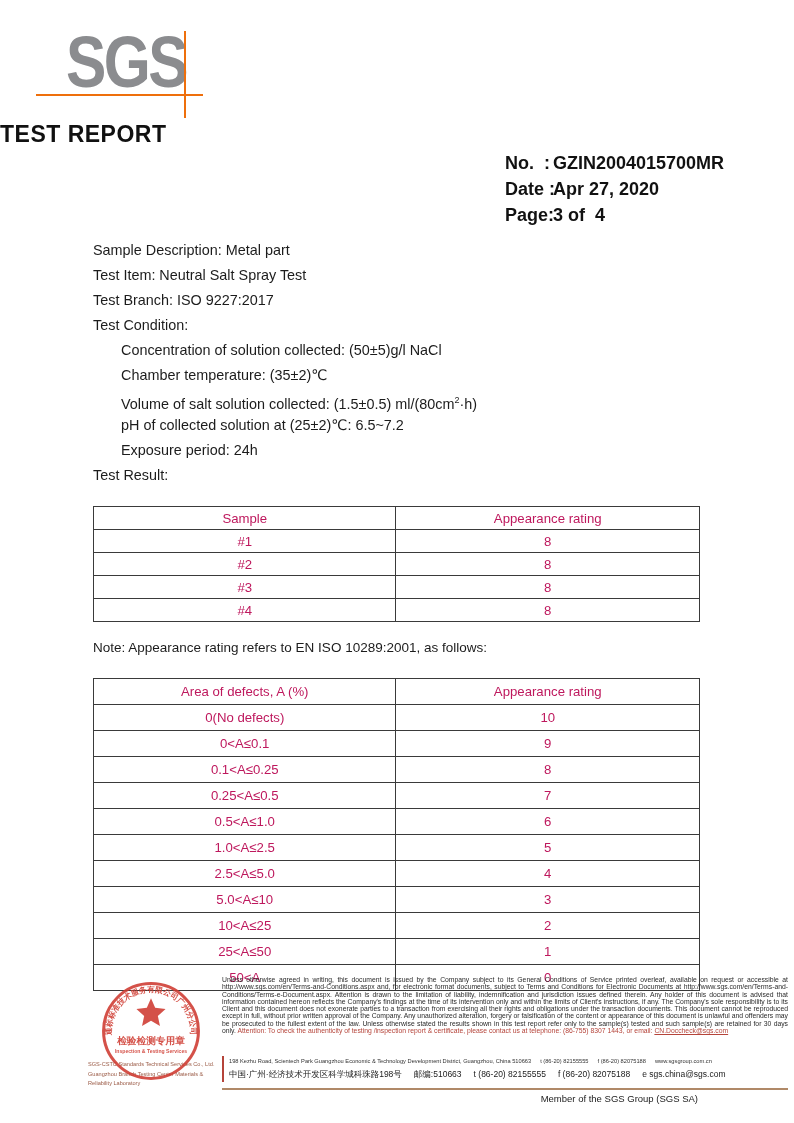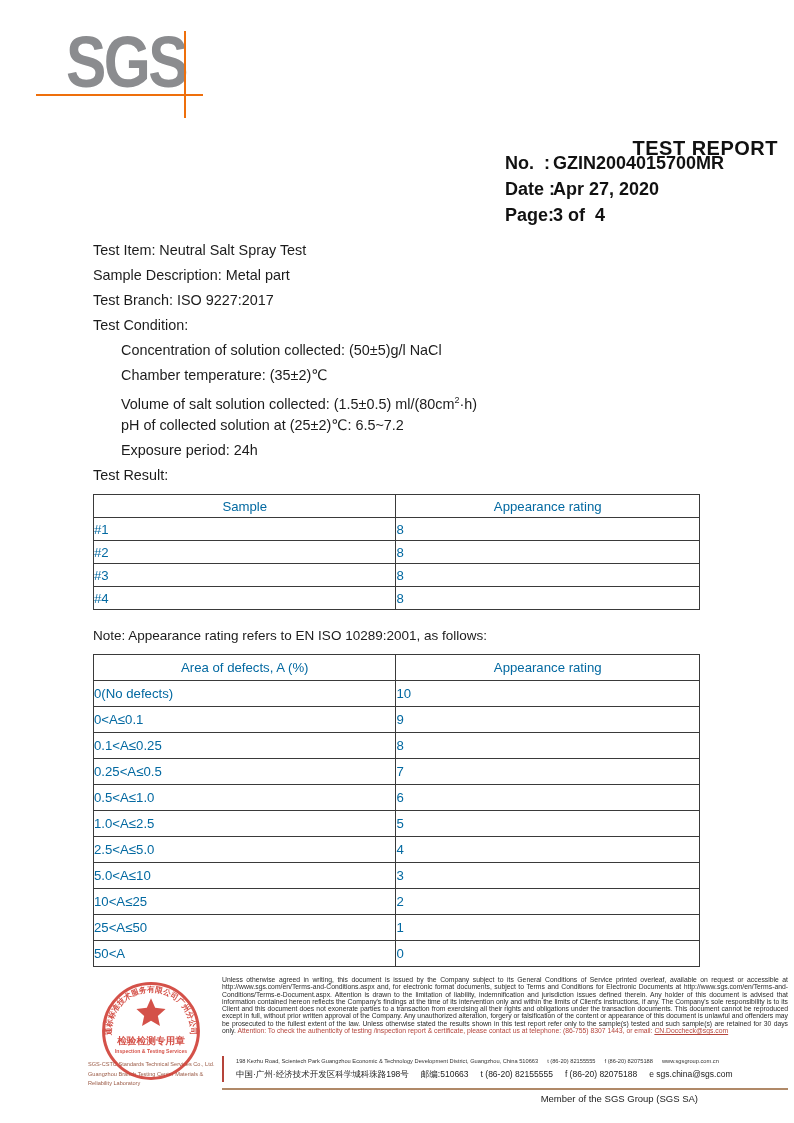--- a/index.html
+++ b/index.html
@@ -12,51 +12,51 @@
   
   .logo-text {
     position:absolute; left:66px; top:30px; font-size:72px; font-weight:bold;
     color:#8b8c8f; letter-spacing:-3px; line-height:0.9;
     transform:scaleX(0.84); transform-origin:left top;
   }
   .logo-hline { position:absolute; left:36px; top:94px; width:167px; height:2px; background:#ee6f0c; }
   .logo-vline { position:absolute; left:184px; top:31px; width:2px; height:87px; background:#ee6f0c; }
 
   
-  .title { position:absolute; left:0; right:0; top:121px; margin:16px; text-align:right;
-           font-size:20px; font-weight:bold; letter-spacing:0.5px; color:#111; }
+  .title { position:absolute; left:0; right:0; top:121px; margin:0; text-align:left;
+           font-size:23px; font-weight:bold; letter-spacing:0.5px; color:#111; }
   .meta { position:absolute; left:505px; top:150px; font-size:18px; font-weight:bold; color:#111; }
   .meta-row { height:26px; line-height:26px; display:flex; }
   .meta-label { width:48px; white-space:pre; }
   .meta-value { white-space:pre; }
 
   
   .content { position:absolute; left:93px; top:238px; width:607px; font-size:14.4px; }
   .line { line-height:25px; height:25px; white-space:pre; }
   .indent { padding-left:28px; }
   .content sup { font-size:9px; }
 
-  table.tbl { border-collapse:collapse; width:607px; margin-top:6px;
-              font-size:13.2px; color:#0369a1; }
+  table.tbl { border-collapse:collapse; width:607px; margin-top:18px;
+              font-size:13.2px; text-align:center; color:#be185d; }
   table.tbl th, table.tbl td { border:1px solid #3a3a3a; font-weight:normal; padding:0; }
   table.tbl1 th, table.tbl1 td { height:22px; }
   table.tbl2 th, table.tbl2 td { height:25px; }
 
   .note { font-size:13.5px; line-height:24px; margin-top:14px; }
 
   
   .stamp { position:absolute; left:100px; top:980px; width:102px; height:102px; opacity:0.88; z-index:2; }
   .company { position:absolute; left:88px; top:1060px; width:134px; z-index:1;
              font-size:5.6px; line-height:9.5px; color:#9b5b46; }
   .disclaimer { position:absolute; left:222px; top:976px; width:566px;
                 font-size:6.8px; line-height:7.3px; text-align:justify; color:#2b2b2b; }
   .attention { color:#b5443a; }
   .attention .mail { text-decoration:underline; }
   .address-block { position:absolute; left:222px; top:1056px; width:566px;
-                   border-left:2px solid #b5443a; padding-left:12px; box-sizing:border-box; }
+                   border-left:2px solid #b5443a; padding-left:5px; box-sizing:border-box; }
   .addr-row1 { display:flex; gap:9px; font-size:5.7px; line-height:11px; color:#333; white-space:nowrap; }
   .addr-row2 { display:flex; gap:12px; font-size:8.5px; line-height:15px; color:#222;
                white-space:nowrap; align-items:baseline; }
   .footer-rule { position:absolute; left:222px; top:1088px; width:566px; height:2px; background:#b08968; }
   .member { position:absolute; left:220px; top:1093px; width:478px; text-align:right;
             font-size:9.5px; color:#222; }
 </style>
 </head>
 <body>
 
@@ -79,22 +79,22 @@
       <span class="meta-label">Date :</span>
       <span class="meta-value">Apr 27, 2020</span>
     </div>
     <div class="meta-row">
       <span class="meta-label">Page:</span>
       <span class="meta-value">3 of  4</span>
     </div>
   </div>
 
   <div class="content">
+    <div class="line">Sample Description: Metal part</div>
     <div class="line">Test Item: Neutral Salt Spray Test</div>
-    <div class="line">Sample Description: Metal part</div>
     <div class="line">Test Branch: ISO 9227:2017</div>
     <div class="line">Test Condition:</div>
     <div class="line indent">Concentration of solution collected: (50±5)g/l NaCl</div>
     <div class="line indent">Chamber temperature: (35±2)℃</div>
     <div class="line indent"><span>Volume of salt solution collected: (1.5±0.5) ml/(80cm</span><sup>2</sup><span>·h)</span></div>
     <div class="line indent">pH of collected solution at (25±2)℃: 6.5~7.2</div>
     <div class="line indent">Exposure period: 24h</div>
     <div class="line">Test Result:</div>
 
     <table class="tbl tbl1">

